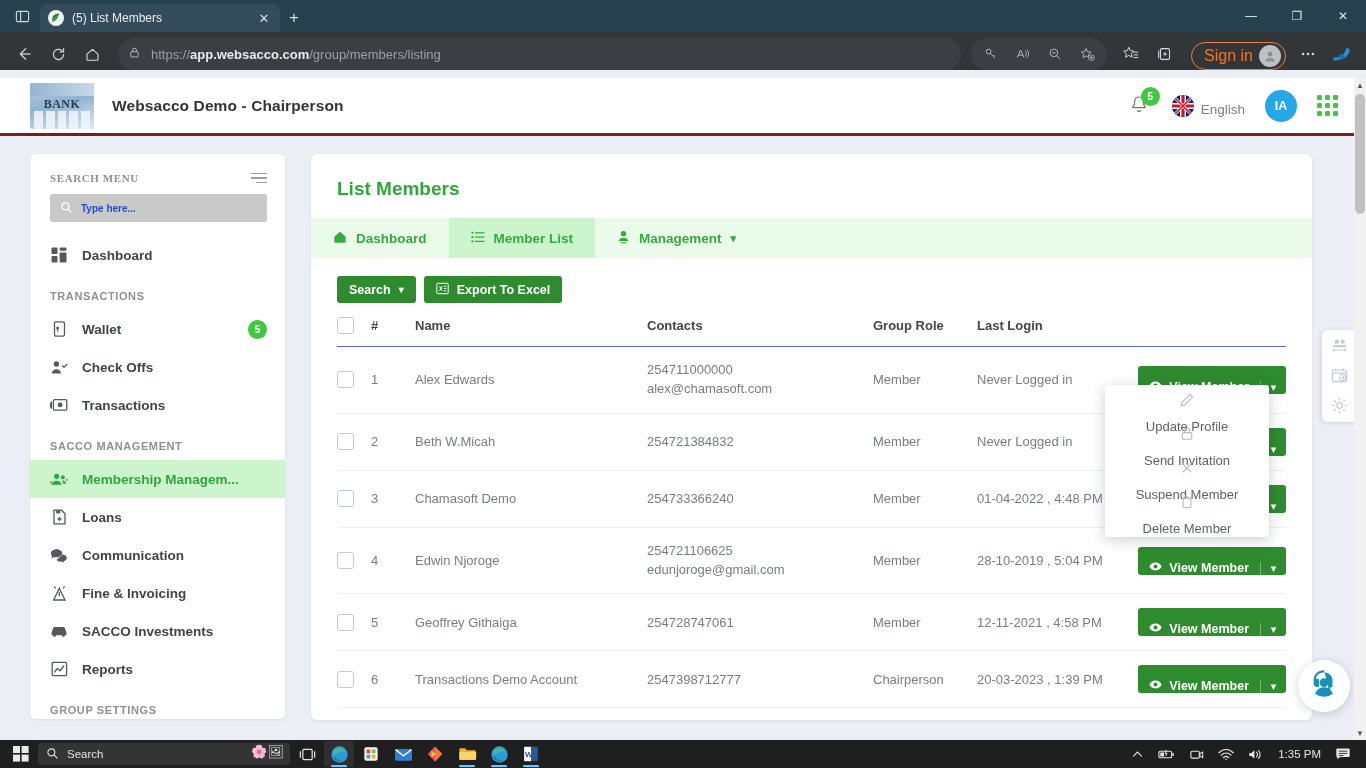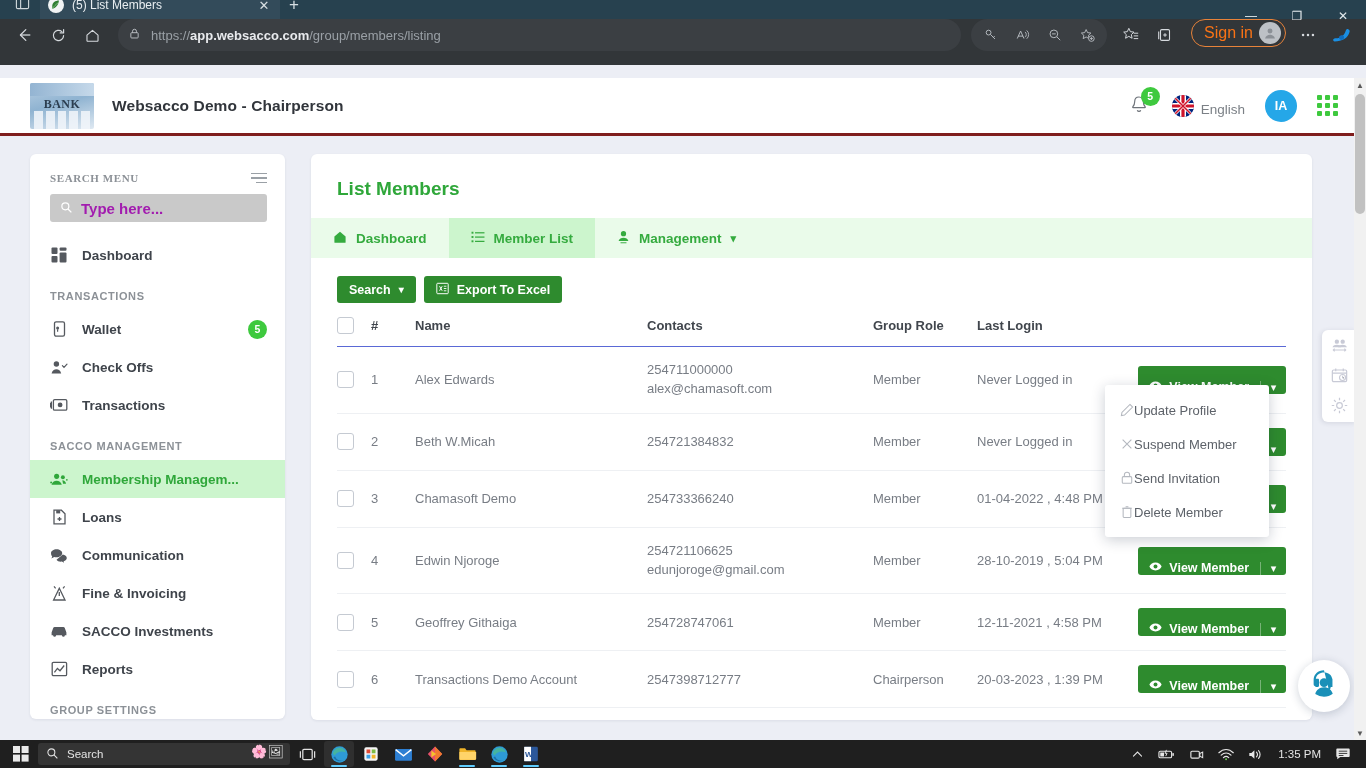--- a/index.html
+++ b/index.html
@@ -6,21 +6,21 @@
   html, body { width: 1366px; height: 768px; overflow: hidden; }
   body {
     font-family: "Liberation Sans", sans-serif;
     background: #eceef5;
     -webkit-font-smoothing: antialiased;
   }
 
   
   .browser { width: 1366px; height: 768px; position: relative; }
   .tabstrip {
-    height: 19px; background: #27414f; display: flex; align-items: flex-end;
+    height: 32px; background: #27414f; display: flex; align-items: flex-end;
     padding-left: 4px; position: relative;
   }
   .tab-side-btn {
     width: 36px; height: 32px; display: flex; align-items: center; justify-content: center;
     color: #cfd8dc;
   }
   .tab {
     height: 28px; min-width: 240px; max-width: 240px; background: #2c4250;
     border-radius: 7px 7px 0 0; display: flex; align-items: center;
     padding: 0 8px; gap: 8px; color: #e8eef1; font-size: 12px;
@@ -34,21 +34,21 @@
   }
   .tab-title {
     flex: 1; white-space: nowrap; overflow: hidden; text-overflow: ellipsis;
     font-size: 12px; color: #e9eef1;
   }
   .tab-close { width: 16px; height: 16px; display: flex; align-items: center; justify-content: center; color: #d7dee2; font-size: 13px; }
   .newtab { width: 28px; height: 28px; display: flex; align-items: center; justify-content: center; color: #d7dee2; font-size: 17px; }
   .win-ctrls { position: absolute; right: 0; top: 0; height: 32px; display: flex; }
   .win-ctrls div { width: 46px; height: 32px; display: flex; align-items: center; justify-content: center; color: #e4eaed; font-size: 12px; }
 
-  .navbar { height: 46px; background: #323639; display: flex; align-items: flex-start; padding: 0 8px; gap: 2px; }
+  .navbar { height: 38px; background: #323639; display: flex; align-items: flex-end; padding: 0 8px; gap: 2px; }
   .nav-ico { width: 32px; height: 32px; border-radius: 50%; display: flex; align-items: center; justify-content: center; color: #d6dade; }
   .omnibox {
     flex: 1; height: 32px; background: #3b3f43; border-radius: 16px; margin: 0 8px;
     display: flex; align-items: center; padding: 0 10px; gap: 10px;
   }
   .omnibox .url { font-size: 13px; color: #9aa0a6; white-space: nowrap; }
   .omnibox .url b { color: #e8eaed; font-weight: 600; }
   .omni-actions { height: 32px; background: #3b3f43; border-radius: 16px; display: flex; align-items: center; padding: 0 4px; }
   .signin {
     height: 28px; border: 1px solid #e8833a; border-radius: 14px; display: flex;
@@ -109,21 +109,21 @@
   .side-head { display: flex; align-items: center; justify-content: space-between; padding: 0 18px 0 20px; }
   .side-head b { font-size: 11px; letter-spacing: .6px; color: #8c9197; font-weight: 700; font-family: Liberation Serif, serif; }
   .hamb { display: flex; flex-direction: column; gap: 3px; align-items: flex-end; }
   .hamb i { display: block; height: 1.6px; background: #9aa0a6; width: 16px; }
   .hamb i:nth-child(2) { width: 16px; }
   .hamb i:nth-child(3) { width: 11px; }
   .side-search {
     margin: 10px 18px 0 20px; height: 28px; background: #c9c9c9; border-radius: 3px;
     display: flex; align-items: center; gap: 8px; padding: 0 10px;
   }
-  .side-search span { font-size: 15px; color: #a21caf; font-weight: 600; }
+  .side-search span { font-size: 10px; color: #1d4ed8; font-weight: 600; }
   .side-group { font-size: 11px; letter-spacing: .6px; color: #8c9197; font-weight: 700; padding: 16px 20px 8px; }
   .side-item {
     display: flex; align-items: center; gap: 14px; height: 38px; padding: 0 18px 0 20px;
     color: #3f444b; font-size: 13.5px; font-weight: 600; position: relative;
   }
   .side-item .si-ico { width: 18px; height: 18px; flex: 0 0 18px; display:flex; align-items:center; justify-content:center; color:#55595f; }
   .side-item.active { background: #ccf5cd; color: #2fa73a; }
   .side-item.active .si-ico { color: #2fa73a; }
   .side-item .lbl { flex:1; white-space: nowrap; overflow: hidden; }
   .side-badge {
@@ -182,21 +182,21 @@
   .view-btn .car {
     width: 26px; display: flex; align-items: center; justify-content: center; color: #fff;
     border-left: 1px solid rgba(255,255,255,.35); font-size: 11px;
   }
 
   
   .dropdown {
     position: absolute; left: 794px; top: 231px; width: 164px; background: #fff;
     border-radius: 3px; box-shadow: 0 3px 14px rgba(20,30,60,.22); padding: 8px 0; z-index: 40;
   }
-  .dd-item { display: flex; align-items: center; gap: 0; height: 34px; padding: 0 14px; font-size: 13px; color: #5d6269; }
+  .dd-item { display: flex; align-items: center; gap: 12px; height: 34px; padding: 0 14px; font-size: 13px; color: #5d6269; flex-direction: column; }
   .dd-item .dd-ico { width: 15px; display: flex; justify-content: center; color: #b4b8bf; }
 
   
   .rail {
     position: absolute; right: 10px; top: 252px; width: 34px; background: #fff;
     border-radius: 6px 0 0 6px; box-shadow: -1px 1px 5px rgba(30,40,70,.12);
     padding: 8px 0; display: flex; flex-direction: column; align-items: center; gap: 14px;
   }
   .rail i { color: #c8cad6; display: flex; }
   .support-bubble {
@@ -772,33 +772,33 @@
               <span class="dd-ico">
                 <svg width="14" height="14" viewBox="0 0 16 16">
                     <path d="M11.4 1.6l3 3L5.2 13.8 1.6 14.4l.6-3.6z" fill="none" stroke="#b4b8bf" stroke-width="1.2"></path>
                   </svg>
               </span>
               <span>Update Profile</span>
             </div>
             <div class="dd-item">
               <span class="dd-ico">
                 <svg width="14" height="14" viewBox="0 0 16 16">
-                    <path d="M3 3l10 10M13 3L3 13" stroke="#b4b8bf" stroke-width="1.3"></path>
-                  </svg>
-              </span>
-              <span>Suspend Member</span>
-            </div>
-            <div class="dd-item">
-              <span class="dd-ico">
-                <svg width="14" height="14" viewBox="0 0 16 16">
                     <rect x="2.6" y="6.4" width="10.8" height="7.6" rx="1.2" fill="none" stroke="#b4b8bf" stroke-width="1.2"></rect>
                     <path d="M5 6.4V4.4a3 3 0 0 1 6 0v2" fill="none" stroke="#b4b8bf" stroke-width="1.2"></path>
                   </svg>
               </span>
               <span>Send Invitation</span>
+            </div>
+            <div class="dd-item">
+              <span class="dd-ico">
+                <svg width="14" height="14" viewBox="0 0 16 16">
+                    <path d="M3 3l10 10M13 3L3 13" stroke="#b4b8bf" stroke-width="1.3"></path>
+                  </svg>
+              </span>
+              <span>Suspend Member</span>
             </div>
             <div class="dd-item">
               <span class="dd-ico">
                 <svg width="14" height="14" viewBox="0 0 16 16">
                     <rect x="3.6" y="3.8" width="8.8" height="10.4" rx="1" fill="none" stroke="#b4b8bf" stroke-width="1.2"></rect>
                     <path d="M2.4 3.8h11.2M6.4 2h3.2" stroke="#b4b8bf" stroke-width="1.2"></path>
                   </svg>
               </span>
               <span>Delete Member</span>
             </div>

